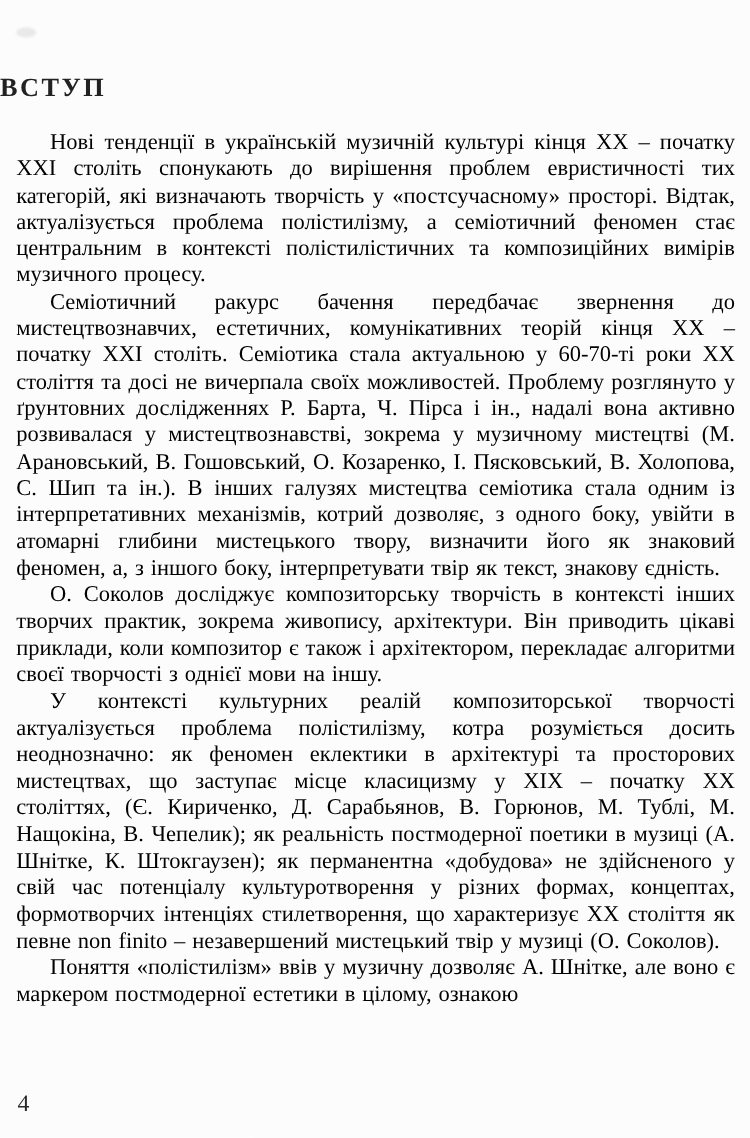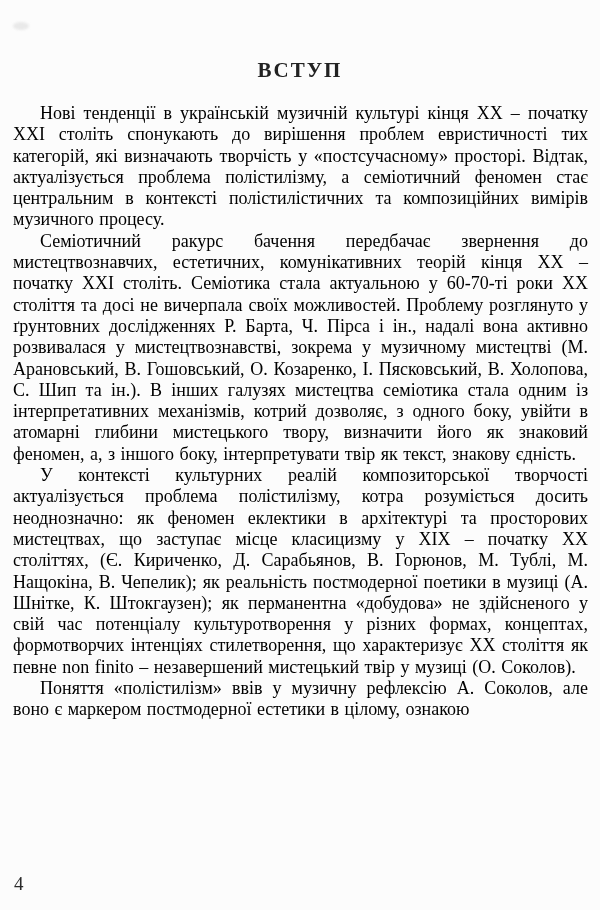--- a/index.html
+++ b/index.html
@@ -24,21 +24,21 @@
     width: 16px;
     height: 8px;
     background: #e9e9e9;
     border-radius: 50%;
     filter: blur(1px);
   }
   .page-title {
     margin: 0;
     padding-top: 57px;
     padding-bottom: 20px;
-    text-align: center;
+    text-align: left;
     font-size: 21px;
     line-height: 26px;
     font-weight: bold;
     letter-spacing: 2px;
     color: #222222;
   }
   .body-text {
     padding: 0 12px 0 13px;
   }
   .para {
@@ -64,19 +64,20 @@
 
 <div class="page">
 
   <div class="scan-artifact"></div>
 
   <h1 class="page-title">ВСТУП</h1>
 
   <div class="body-text">
     <p class="para">Нові тенденції в українській музичній культурі кінця XX – початку XXI століть спонукають до вирішення проблем евристичності тих категорій, які визначають творчість у «постсучасному» просторі. Відтак, актуалізується проблема полістилізму, а семіотичний феномен стає центральним в контексті полістилістичних та композиційних вимірів музичного процесу.</p>
     <p class="para">Семіотичний ракурс бачення передбачає звернення до мистецтвознавчих, естетичних, комунікативних теорій кінця XX – початку XXI століть. Семіотика стала актуальною у 60-70-ті роки XX століття та досі не вичерпала своїх можливостей. Проблему розглянуто у ґрунтовних дослідженнях Р. Барта, Ч. Пірса і ін., надалі вона активно розвивалася у мистецтвознавстві, зокрема у музичному мистецтві (М. Арановський, В. Гошовський, О. Козаренко, І. Пясковський, В. Холопова, С. Шип та ін.). В інших галузях мистецтва семіотика стала одним із інтерпретативних механізмів, котрий дозволяє, з одного боку, увійти в атомарні глибини мистецького твору, визначити його як знаковий феномен, а, з іншого боку, інтерпретувати твір як текст, знакову єдність.</p>
+    <p class="para">О. Соколов досліджує композиторську творчість в контексті інших творчих практик, зокрема живопису, архітектури. Він приводить цікаві приклади, коли композитор є також і архітектором, перекладає алгоритми своєї творчості з однієї мови на іншу.</p>
     <p class="para">У контексті культурних реалій композиторської творчості актуалізується проблема полістилізму, котра розуміється досить неоднозначно: як феномен еклектики в архітектурі та просторових мистецтвах, що заступає місце класицизму у XIX – початку XX століттях, (Є. Кириченко, Д. Сарабьянов, В. Горюнов, М. Тублі, М. Нащокіна, В. Чепелик); як реальність постмодерної поетики в музиці (А. Шнітке, К. Штокгаузен); як перманентна «добудова» не здійсненого у свій час потенціалу культуротворення у різних формах, концептах, формотворчих інтенціях стилетворення, що характеризує XX століття як певне non finito – незавершений мистецький твір у музиці (О. Соколов).</p>
-    <p class="para">Поняття «полістилізм» ввів у музичну рефлексію А. Соколов, але воно є маркером постмодерної естетики в цілому, ознакою</p>
+    <p class="para">Поняття «полістилізм» ввів у музичну дозволяє А. Шнітке, але воно є маркером постмодерної естетики в цілому, ознакою</p>
   </div>
 
   <div class="page-number">4</div>
 
 </div>
 
 </body></html>

